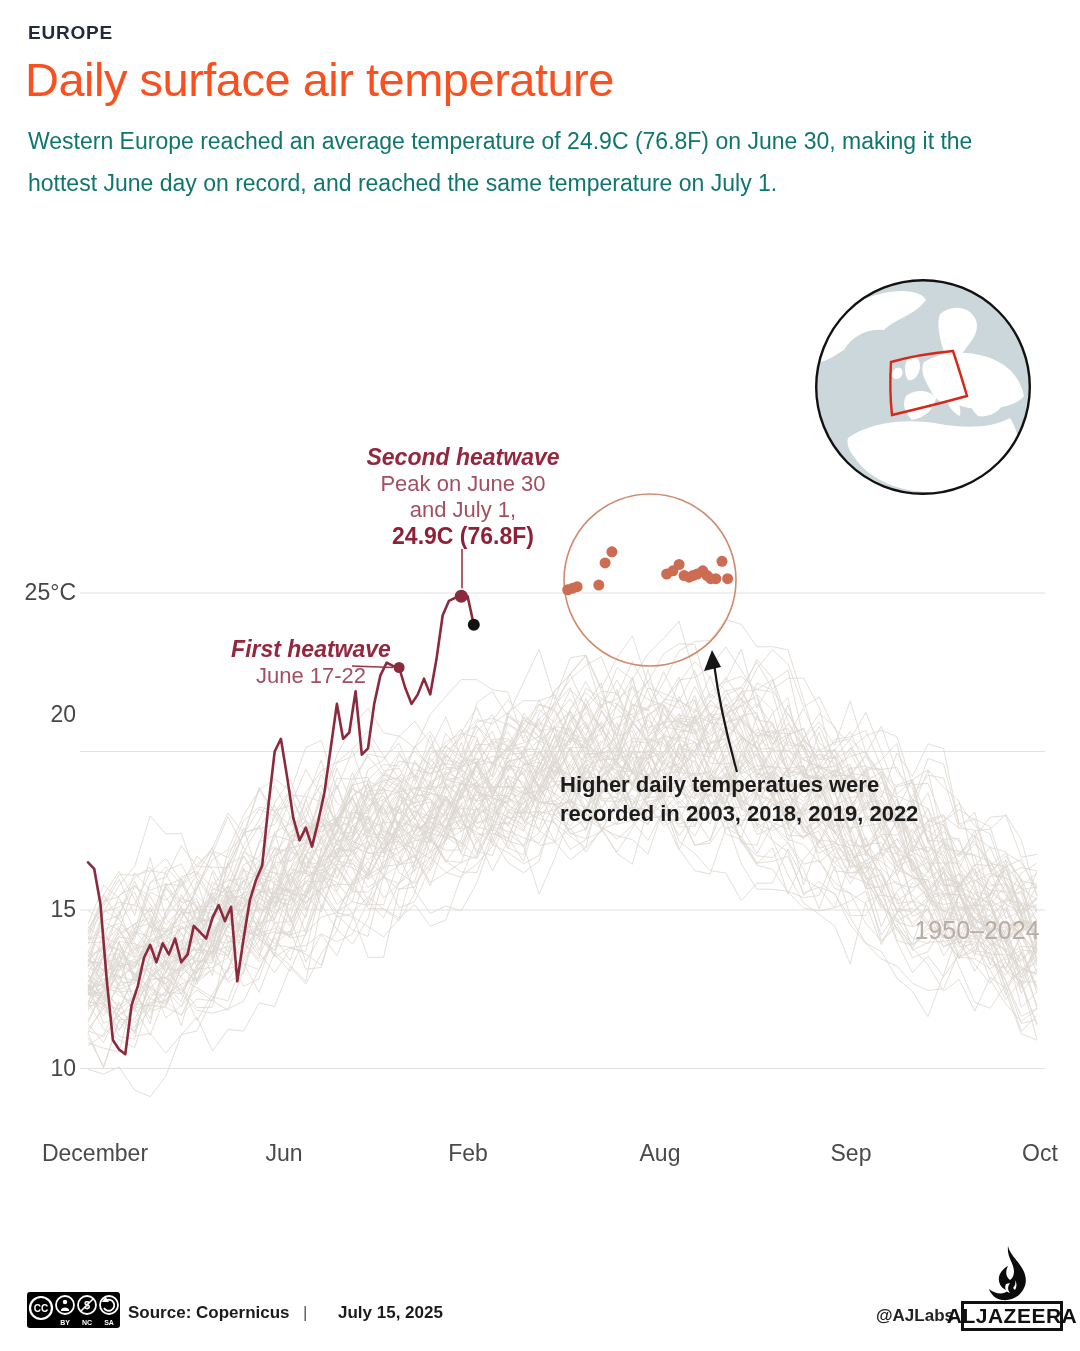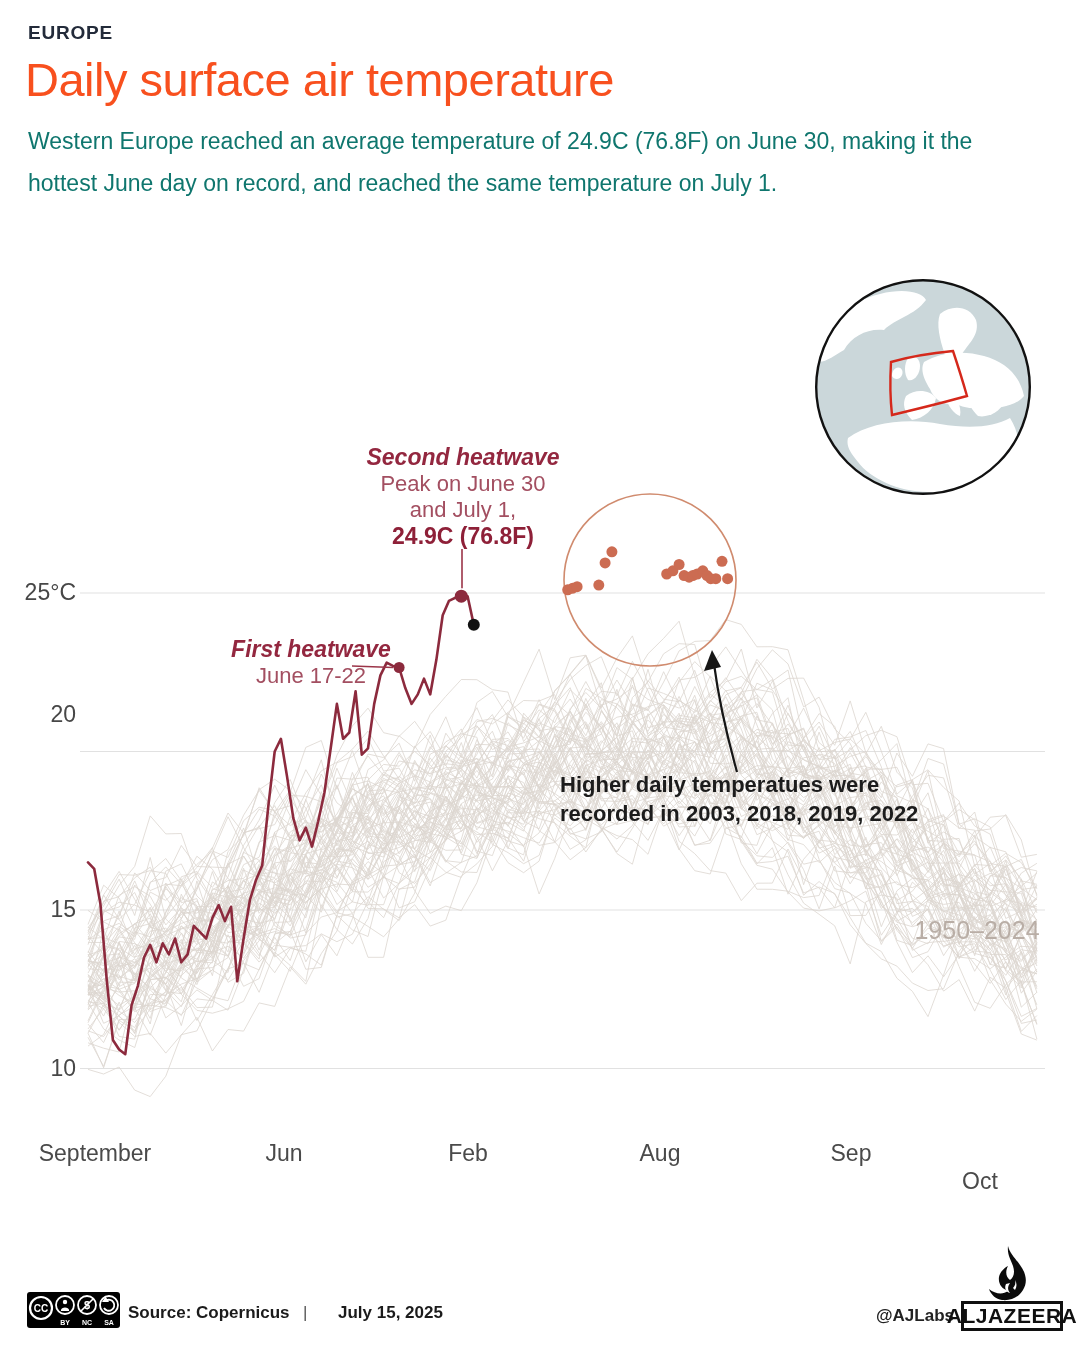--- a/index.html
+++ b/index.html
@@ -168,26 +168,26 @@
       <polygon points="712,220 704,241 721,237" fill="#161616"></polygon>
     </svg>
 
   <div id="ylabels">
       <div class="ytick" style="top: 579px;">25°C</div>
       <div class="ytick" style="top: 701px;">20</div>
       <div class="ytick" style="top: 896px;">15</div>
       <div class="ytick" style="top: 1054.5px;">10</div>
     </div>
   <div id="xlabels">
-      <div class="mtick" style="left: 95px;">September</div>
+      <div class="mtick" style="left: 95px;">December</div>
       <div class="mtick" style="left: 284px;">Jun</div>
       <div class="mtick" style="left: 468px;">Feb</div>
       <div class="mtick" style="left: 660px;">Aug</div>
       <div class="mtick" style="left: 851px;">Sep</div>
-      <div class="mtick" style="left: 980px; margin-top: 28px;">Oct</div>
+      <div class="mtick" style="left: 1040px;">Oct</div>
     </div>
 
   <div class="abs sh-block ann-center">
     <div class="sh-title">Second heatwave</div>
     <div class="sh-line">Peak on June 30</div>
     <div class="sh-line">and July 1,</div>
     <div class="sh-value">24.9C (76.8F)</div>
   </div>
 
   <div class="abs fh-block ann-center">

